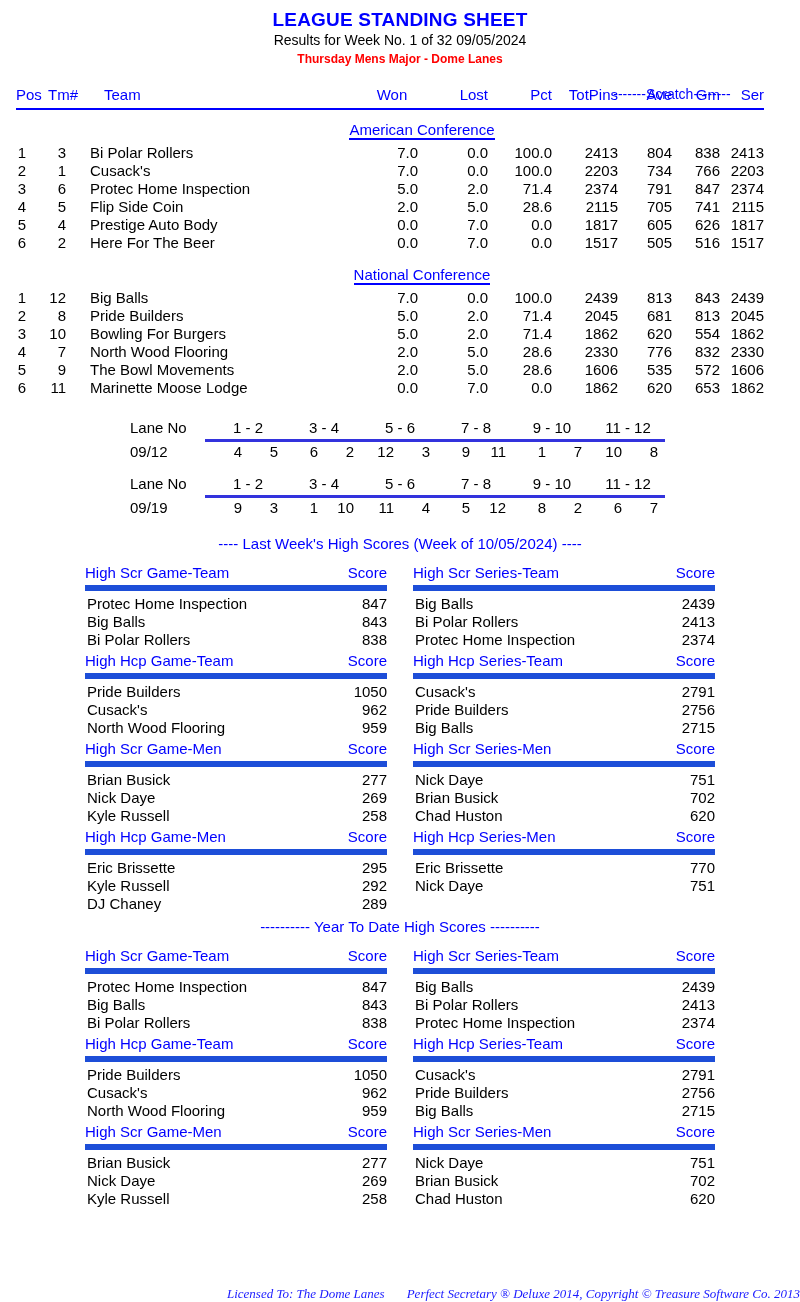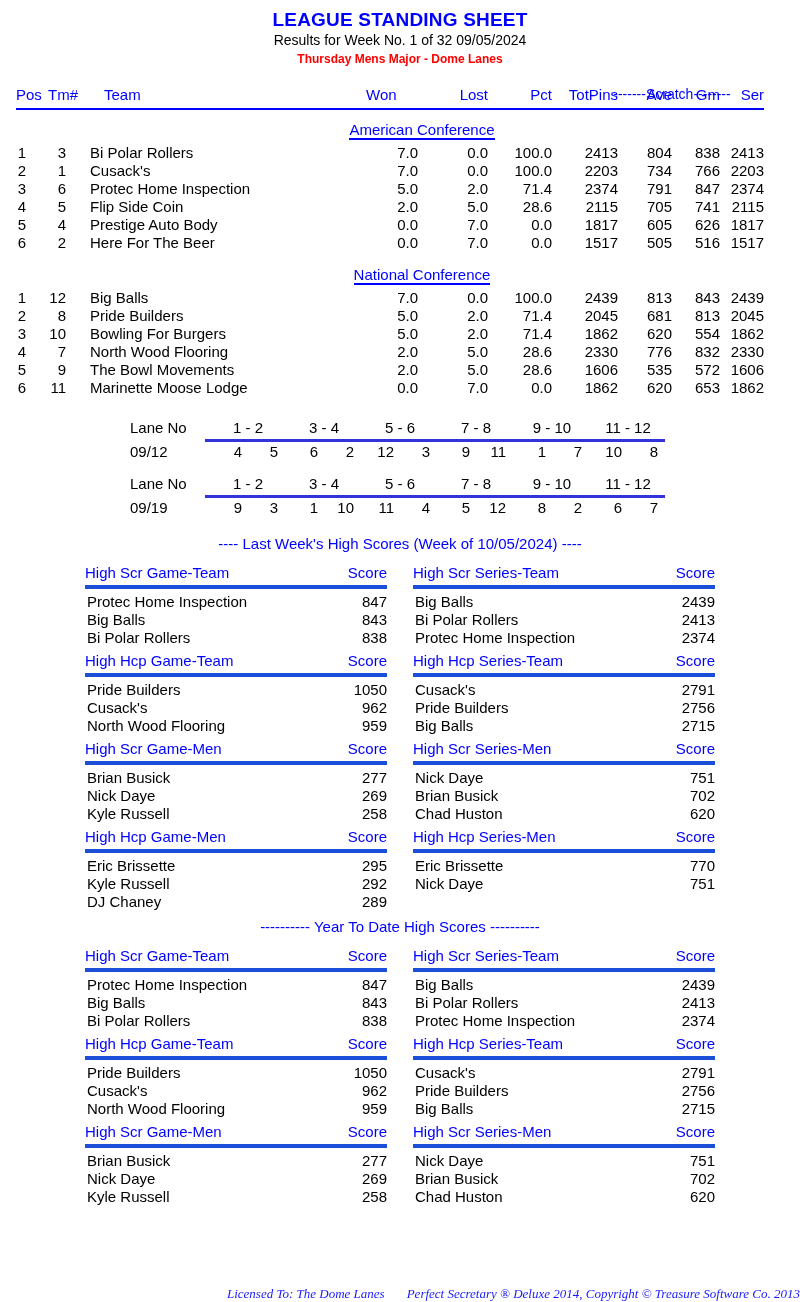--- a/index.html
+++ b/index.html
@@ -60,21 +60,21 @@
     position: relative;
     height: 21px;
     margin-top: 17px;
     color: #0000ff;
     font-size: 15px;
   }
   .std-head .h { position: absolute; top: 0; white-space: nowrap; }
   .h-pos  { left: 16px; }
   .h-tm   { left: 48px; }
   .h-team { left: 104px; }
-  .h-won  { left: 366px; width: 52px; text-align: left; }
+  .h-won  { left: 366px; width: 52px; text-align: center; }
   .h-lost { left: 436px; width: 52px; text-align: right; }
   .h-pct  { left: 500px; width: 52px; text-align: right; }
   .h-tot  { left: 556px; width: 62px; text-align: right; }
   .h-ave  { left: 630px; width: 42px; text-align: right; }
   .h-gm   { left: 682px; width: 38px; text-align: right; }
   .h-ser  { left: 722px; width: 42px; text-align: right; }
   .std-rule {
     position: absolute;
     left: 16px;
     right: 36px;
@@ -166,21 +166,21 @@
   }
   .hs-block { position: relative; height: 76px; margin-top: 12px; }
   .hs-col { position: absolute; top: 0; width: 302px; }
   .hs-col.left  { left: 85px; }
   .hs-col.right { left: 413px; }
   .hs-head {
     position: relative;
     height: 21px;
     color: #0000ff;
     font-size: 15px;
-    border-bottom: 4px solid #1d4ed8;
+    border-bottom: 6px solid #1d4ed8;
   }
   .hs-head .lbl   { position: absolute; left: 0; top: 0; white-space: nowrap; }
   .hs-head .sclbl { position: absolute; right: 0; top: 0; white-space: nowrap; }
   .hs-row {
     position: relative;
     height: 18px;
     font-size: 15px;
     color: #000000;
   }
   .hs-row .nm { position: absolute; left: 2px; top: 0; white-space: nowrap; }

